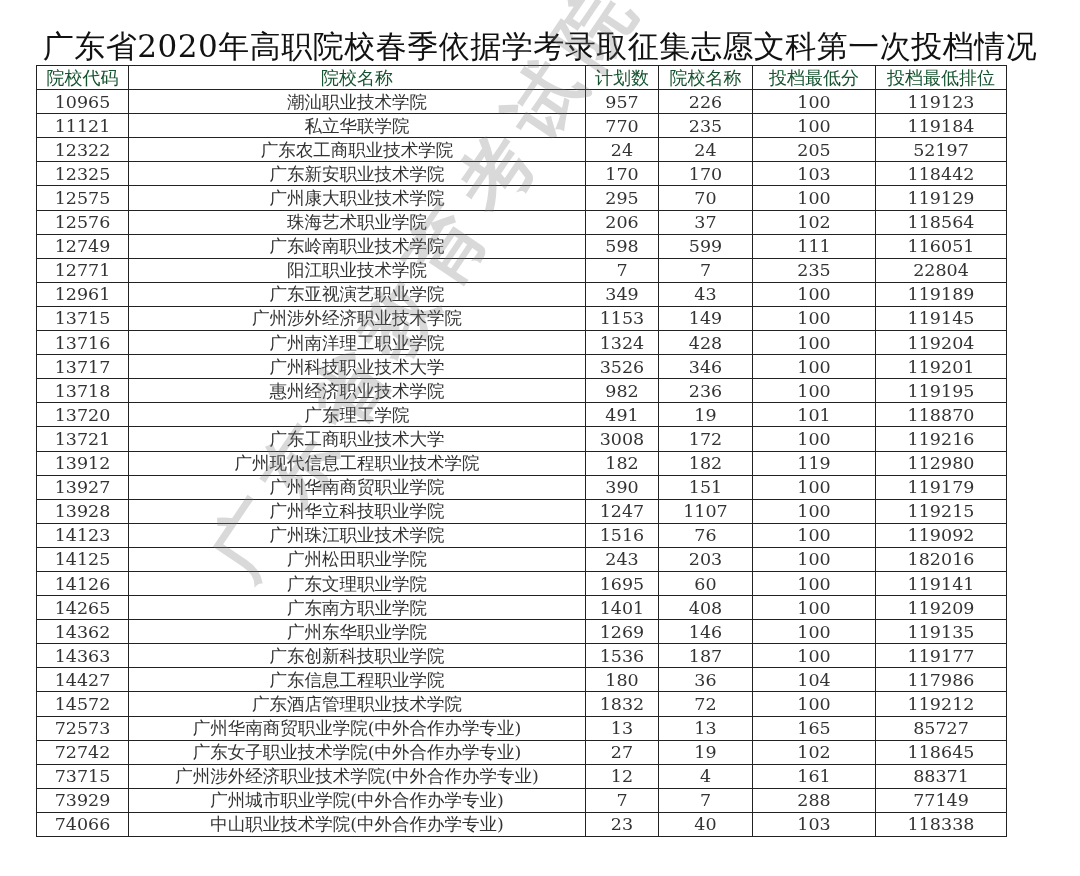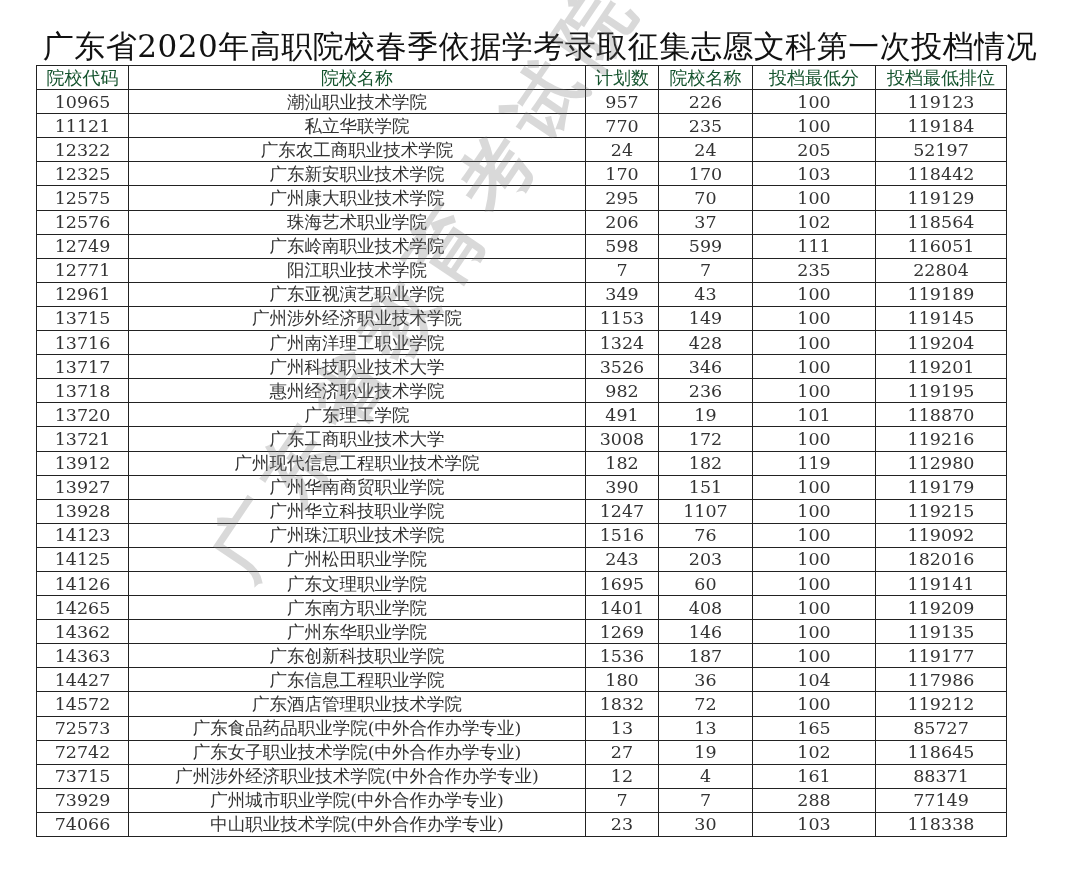--- a/index.html
+++ b/index.html
@@ -252,21 +252,21 @@
       <tr>
         <td>14572</td>
         <td>广东酒店管理职业技术学院</td>
         <td>1832</td>
         <td>72</td>
         <td>100</td>
         <td>119212</td>
       </tr>
       <tr>
         <td>72573</td>
-        <td>广东食品药品职业学院(中外合作办学专业)</td>
+        <td>广州华南商贸职业学院(中外合作办学专业)</td>
         <td>13</td>
         <td>13</td>
         <td>165</td>
         <td>85727</td>
       </tr>
       <tr>
         <td>72742</td>
         <td>广东女子职业技术学院(中外合作办学专业)</td>
         <td>27</td>
         <td>19</td>
@@ -286,20 +286,20 @@
         <td>广州城市职业学院(中外合作办学专业)</td>
         <td>7</td>
         <td>7</td>
         <td>288</td>
         <td>77149</td>
       </tr>
       <tr>
         <td>74066</td>
         <td>中山职业技术学院(中外合作办学专业)</td>
         <td>23</td>
-        <td>30</td>
+        <td>40</td>
         <td>103</td>
         <td>118338</td>
       </tr>
     </tbody>
 </table>
 
 <div class="watermark">广东省教育考试院</div>
 
 </body></html>

